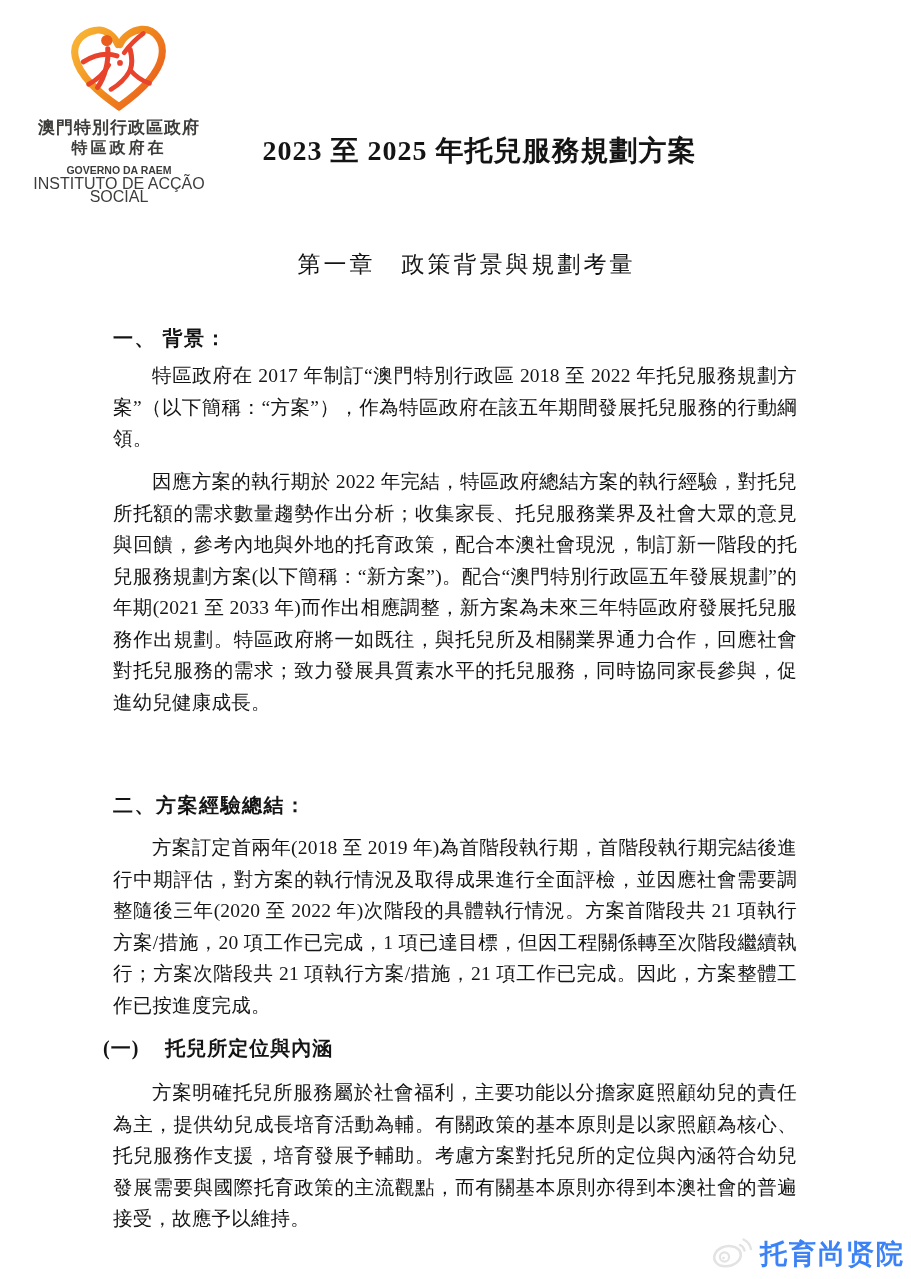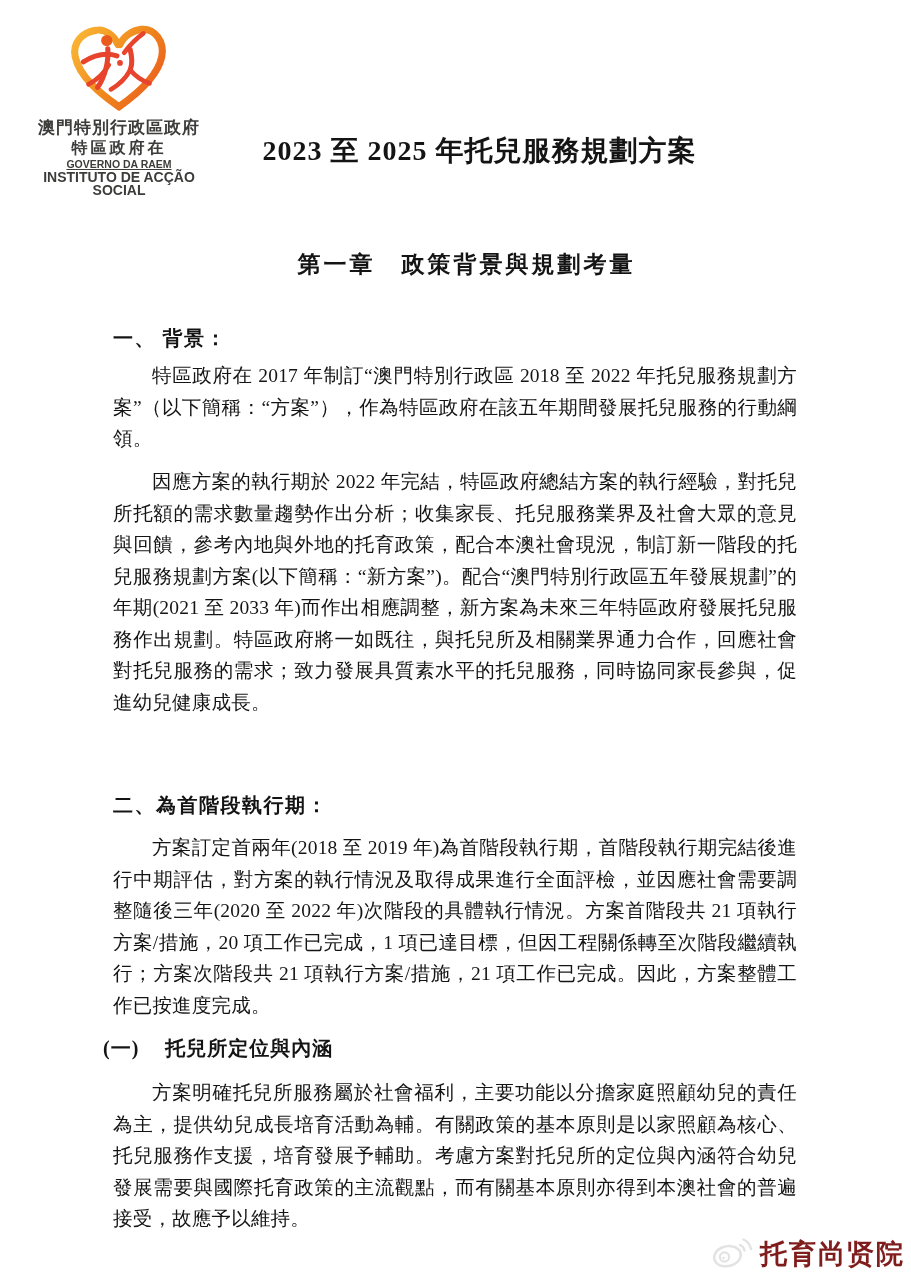--- a/index.html
+++ b/index.html
@@ -9,53 +9,53 @@
     overflow:hidden;
   }
   
   .logo-block {
     position:absolute; left:26px; top:14px; width:186px; text-align:center;
     font-family:"Liberation Sans","DejaVu Sans",sans-serif; color:#3c3c3b;
   }
   .logo-heart { display:block; margin:0 auto; }
   .logo-zh1 { font-size:17px; font-weight:bold; line-height:20px; letter-spacing:1px; white-space:nowrap; }
   .logo-zh2 { font-size:16px; font-weight:bold; line-height:19px; letter-spacing:3px; }
-  .logo-pt1 { font-size:10.5px; font-weight:bold; line-height:13px; margin-top:1px;text-decoration:underline; }
-  .logo-pt2 { font-size:14px; font-weight:bold; line-height:13px; }
+  .logo-pt1 { font-size:10.5px; font-weight:bold; line-height:13px; margin-top:7px; }
+  .logo-pt2 { font-size:16px; font-weight:normal; line-height:13px; }
   
   .title-block {
     position:absolute; top:131px; left:0; width:100%; text-align:center;
     padding-left:48px; box-sizing:border-box; font-weight:bold;
   }
   .doc-title-1 { font-size:27px; line-height:33px; letter-spacing:6px; }
   .doc-title-2 { font-size:28px; line-height:38px; letter-spacing:1px; margin-top:1px; }
   .chapter-heading {
     position:absolute; top:249px; left:0; width:100%; text-align:center;
     padding-left:22px; box-sizing:border-box;
-    font-size:23px; font-weight:bold; letter-spacing:3px;
+    font-size:23px; font-weight:normal; letter-spacing:3px;
   }
   
   .s-heading {
     position:absolute; left:113px; font-size:20px; font-weight:bold; letter-spacing:1.5px;
   }
   .body-para {
     position:absolute; left:113px; width:684px; margin:0;
     font-size:19.5px; line-height:31.5px; letter-spacing:0.2px;
     text-align:justify; text-indent:2em;
   }
   .sub-heading {
     position:absolute; left:103px; font-size:20px; font-weight:bold; letter-spacing:1px;
   }
   .sub-num { display:inline-block; margin-right:26px; }
   
   .watermark {
     position:absolute; right:6px; bottom:7px;
     display:flex; align-items:center; gap:7px;
     font-family:"Liberation Sans","DejaVu Sans",sans-serif;
-    font-size:27px; font-weight:bold; letter-spacing:2px; color:#7f1d1d;
+    font-size:27px; font-weight:bold; letter-spacing:2px; color:#3b82f6;
     user-select:none;
   }
 </style>
 </head>
 <body>
 
 <div class="page">
 
   <div class="logo-block">
     <svg class="logo-heart" width="112" height="104" viewBox="0 0 110 100" aria-hidden="true">
@@ -89,21 +89,21 @@
   <div class="title-block">
     <div class="doc-title-2">2023 至 2025 年托兒服務規劃方案</div>
   </div>
 
   <div class="chapter-heading">第一章　政策背景與規劃考量</div>
 
   <div class="s-heading" style="top:325px">一、 背景：</div>
   <p class="body-para" style="top:360px">特區政府在 2017 年制訂“澳門特別行政區 2018 至 2022 年托兒服務規劃方案”（以下簡稱：“方案”），作為特區政府在該五年期間發展托兒服務的行動綱領。</p>
   <p class="body-para" style="top:466px">因應方案的執行期於 2022 年完結，特區政府總結方案的執行經驗，對托兒所托額的需求數量趨勢作出分析；收集家長、托兒服務業界及社會大眾的意見與回饋，參考內地與外地的托育政策，配合本澳社會現況，制訂新一階段的托兒服務規劃方案(以下簡稱：“新方案”)。配合“澳門特別行政區五年發展規劃”的年期(2021 至 2033 年)而作出相應調整，新方案為未來三年特區政府發展托兒服務作出規劃。特區政府將一如既往，與托兒所及相關業界通力合作，回應社會對托兒服務的需求；致力發展具質素水平的托兒服務，同時協同家長參與，促進幼兒健康成長。</p>
 
-  <div class="s-heading" style="top:792px">二、為首階段執行期：</div>
+  <div class="s-heading" style="top:792px">二、方案經驗總結：</div>
   <p class="body-para" style="top:832px">方案訂定首兩年(2018 至 2019 年)為首階段執行期，首階段執行期完結後進行中期評估，對方案的執行情況及取得成果進行全面評檢，並因應社會需要調整隨後三年(2020 至 2022 年)次階段的具體執行情況。方案首階段共 21 項執行方案/措施，20 項工作已完成，1 項已達目標，但因工程關係轉至次階段繼續執行；方案次階段共 21 項執行方案/措施，21 項工作已完成。因此，方案整體工作已按進度完成。</p>
 
   <div class="sub-heading" style="top:1035px">
     <span class="sub-num">(一)</span><span>托兒所定位與內涵</span>
   </div>
   <p class="body-para" style="top:1077px">方案明確托兒所服務屬於社會福利，主要功能以分擔家庭照顧幼兒的責任為主，提供幼兒成長培育活動為輔。有關政策的基本原則是以家照顧為核心、托兒服務作支援，培育發展予輔助。考慮方案對托兒所的定位與內涵符合幼兒發展需要與國際托育政策的主流觀點，而有關基本原則亦得到本澳社會的普遍接受，故應予以維持。</p>
 
   <div class="watermark">
     <svg width="44" height="36" viewBox="0 0 44 36" aria-hidden="true">
       <path d="M29,13 C33,16 33,23 27,27 C21,31.5 11,31.5 7,26.5 C3,21.5 6,14.5 13,11.5 C19,9 26,10 29,13 Z" fill="none" stroke="#e3e3e3" stroke-width="2.6"></path>

